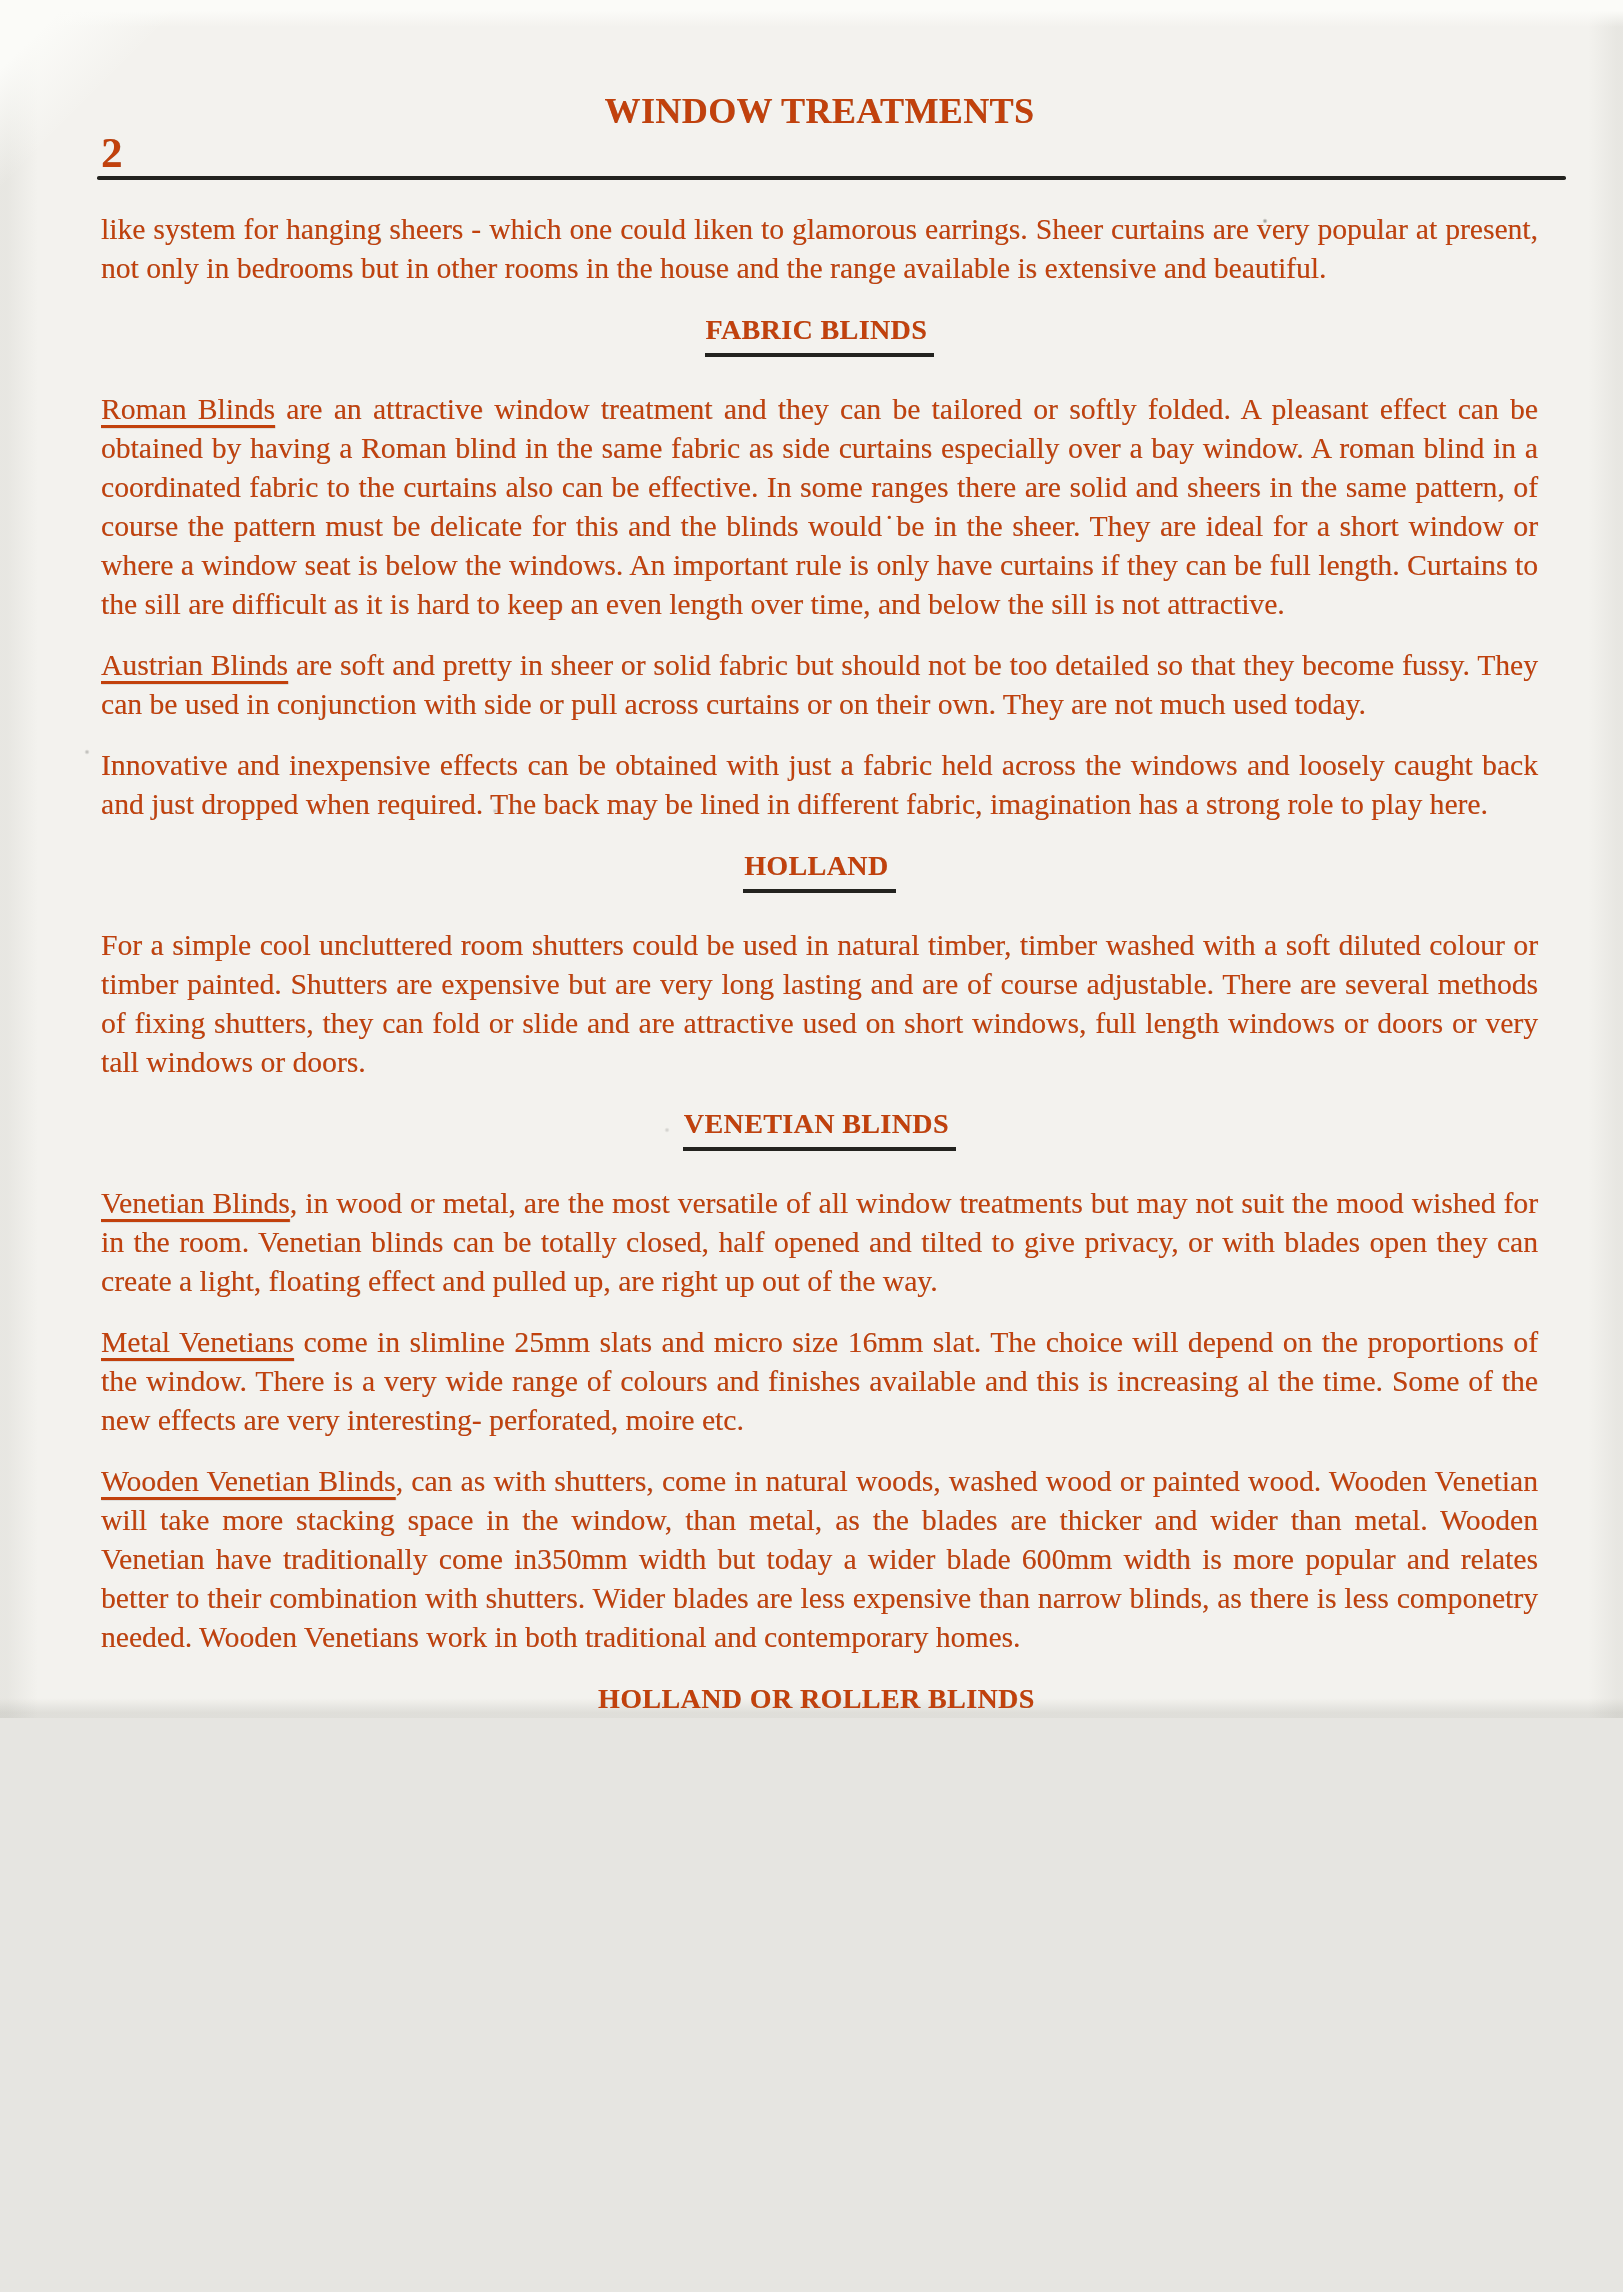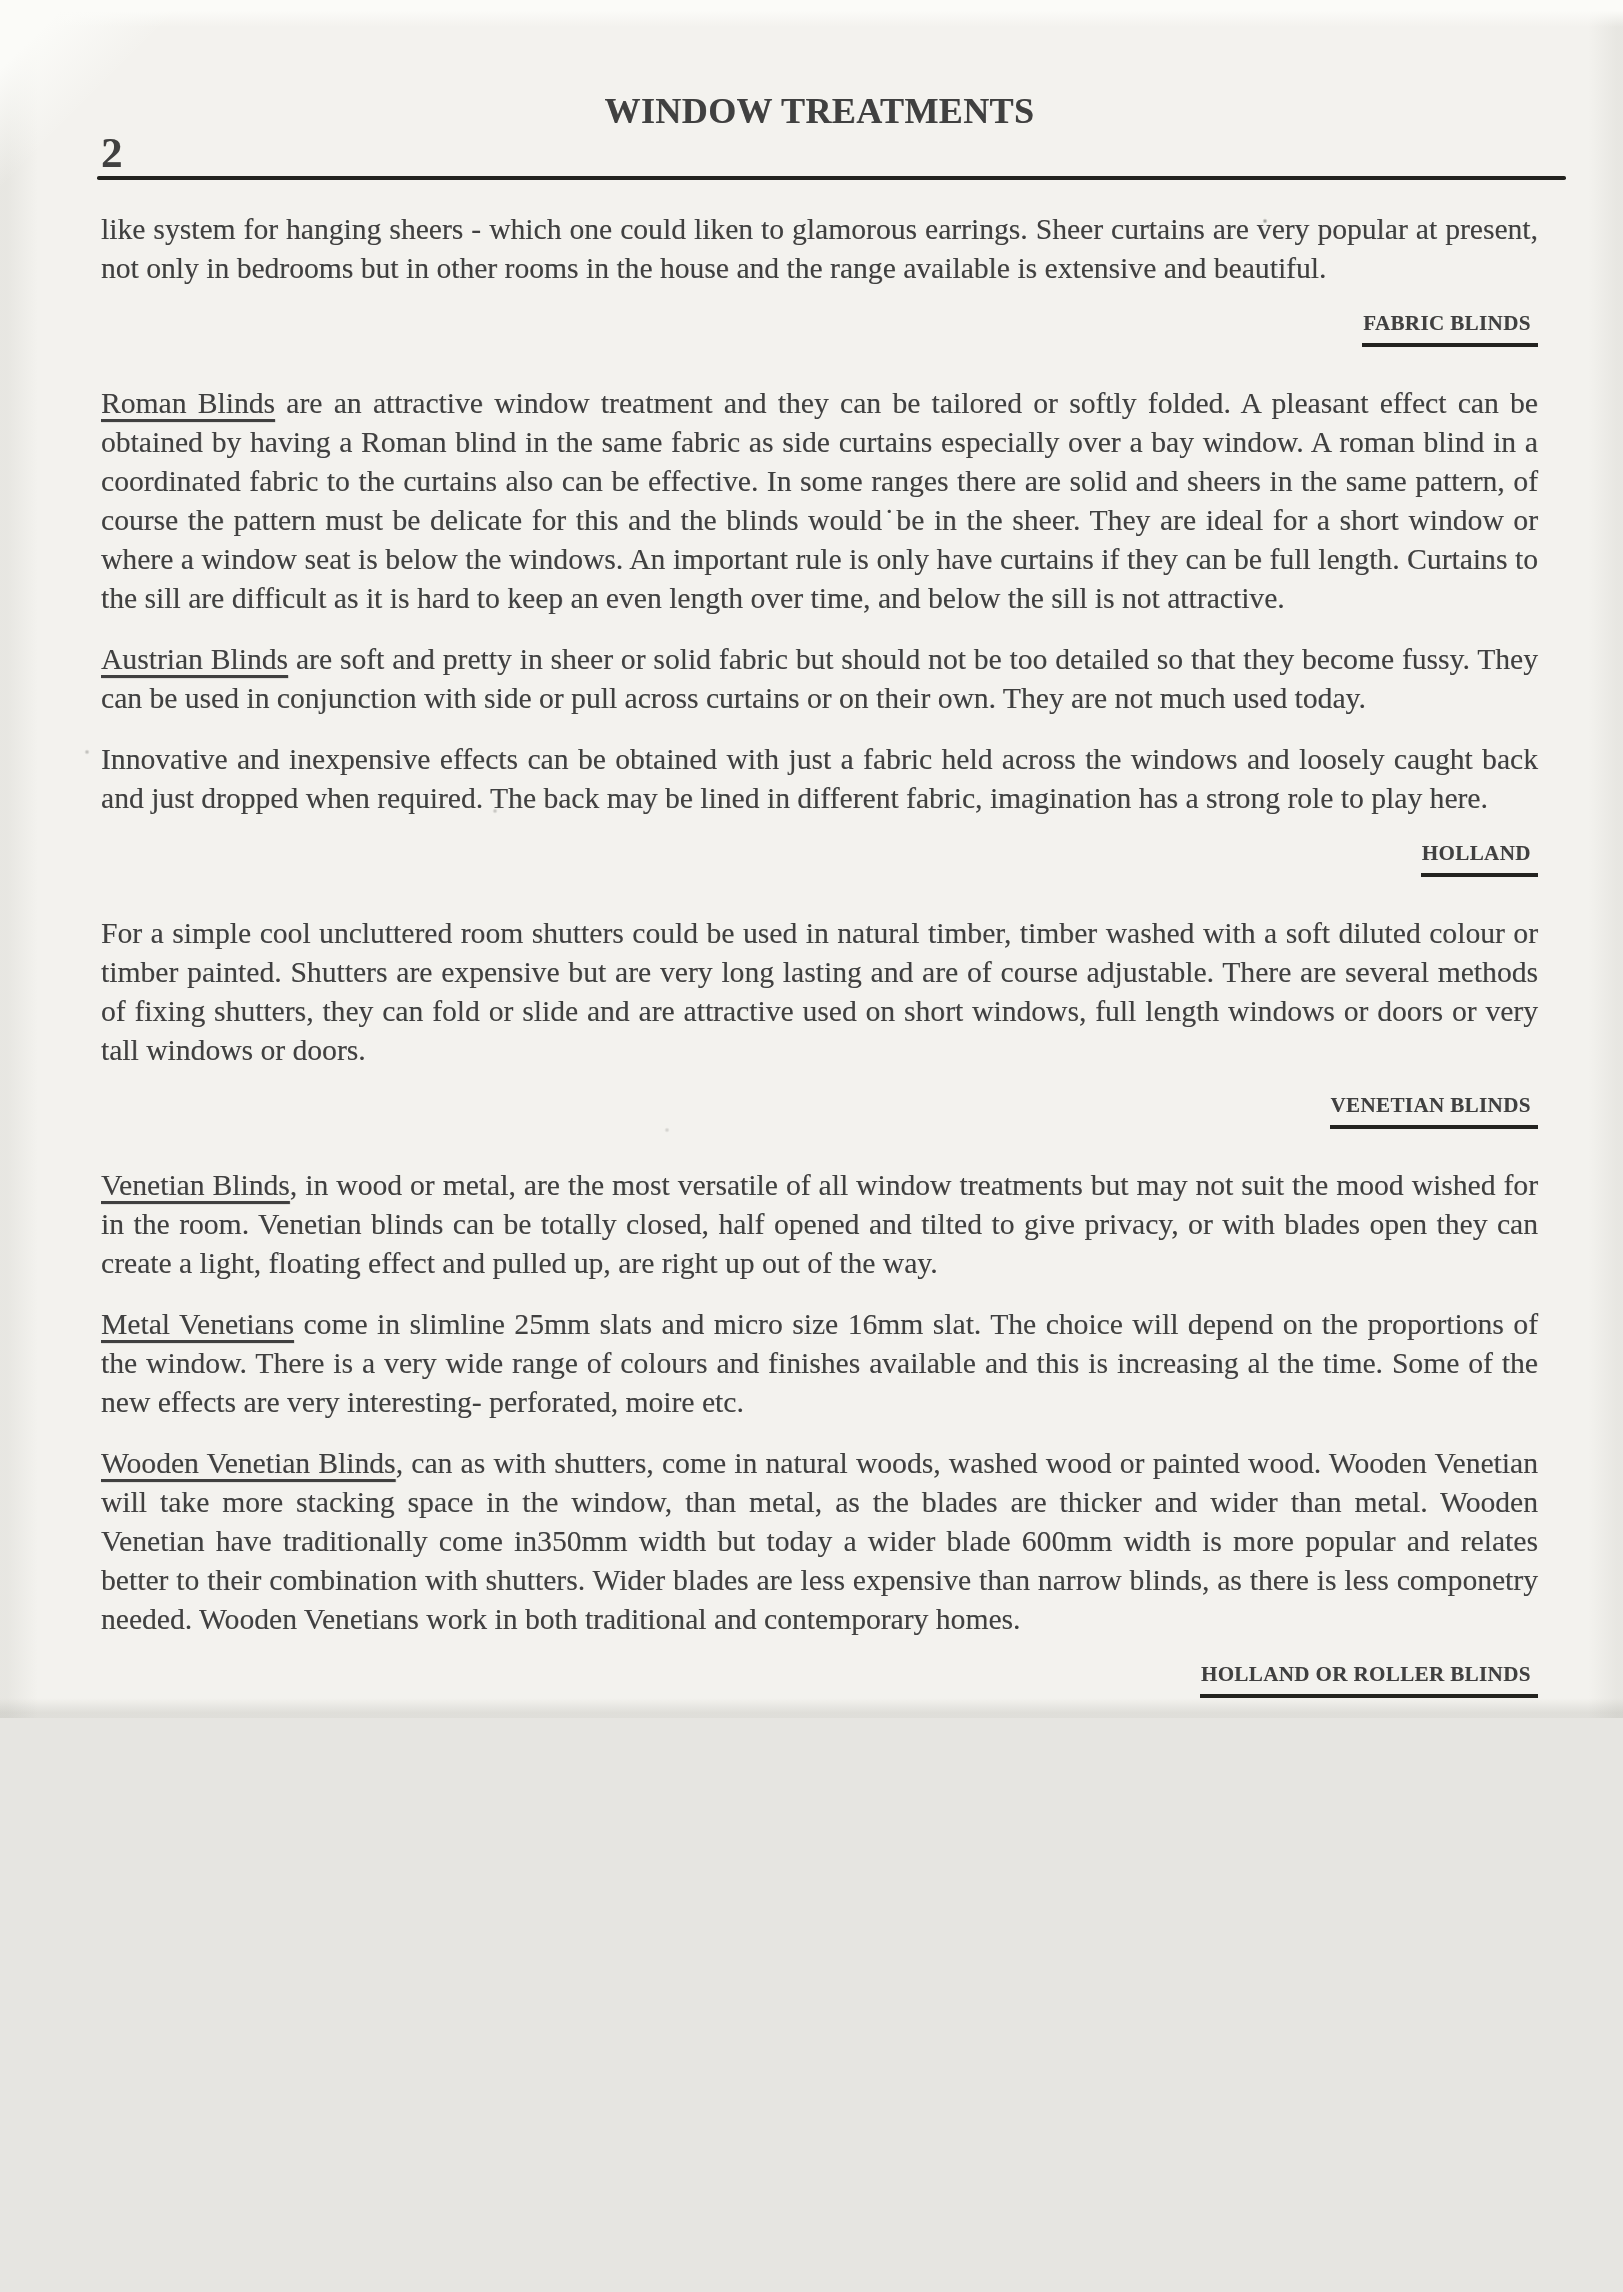--- a/index.html
+++ b/index.html
@@ -1,21 +1,21 @@
 <!DOCTYPE html>
 <html style="font-size:14.3px"><head>
 <meta charset="utf-8">
 <title>Scanned Document</title>
 <style>
   html,body { margin:0; padding:0; background:#e6e5e1; }
   .page {
     position:relative; width:1624px; height:1718px;
     background:#f3f2ee;
     font-family:"Liberation Serif", serif;
-    color:#404040; overflow:hidden;text-decoration:underline;
+    color:#c2410c; overflow:hidden;text-decoration:underline;
   }
   
   .scan-texture {
     content:""; position:absolute; inset:0; pointer-events:none;
     background:
       radial-gradient(circle 1.8px at 1265px 221px, rgba(60,60,55,.55), rgba(60,60,55,0) 2.7px),
       radial-gradient(circle 1.8px at 87px 752px, rgba(60,60,55,.35), rgba(60,60,55,0) 2.7px),
       radial-gradient(circle 1.8px at 495px 811px, rgba(60,60,55,.30), rgba(60,60,55,0) 2.7px),
       radial-gradient(circle 1.8px at 667px 1130px, rgba(60,60,55,.22), rgba(60,60,55,0) 2.7px),
       linear-gradient(180deg, #fbfbf8 0 10.7px, rgba(251,251,248,0) 27px),
@@ -39,22 +39,22 @@
     background:#23231f; border-radius:1.8px;
   }
   .content {
     position:absolute; left:101px; top:210px; width:1437px;
     font-size:29.6px; line-height:39px; text-align:justify;
     text-shadow:0.3px 0.3px 0.4px rgba(44,43,38,.33);
   }
   .content p { margin:0; }
   .content p + p { margin-top:22px; }
   h2 {
-    font-size:21px; line-height:39px; font-weight:bold;
-    margin:16px 0 41px 0; text-align:right; letter-spacing:0.4px;
+    font-size:28px; line-height:39px; font-weight:bold;
+    margin:22px 0 41px 0; text-align:center; letter-spacing:0.4px;
   }
   h2 .hu {
     border-bottom:4.5px solid #23231f;
     padding:0 7.2px 8px 0.9px;
   }
   .lead {
     text-decoration:underline;
     text-decoration-thickness:2.7px;
     text-underline-offset:6.3px;
   }

